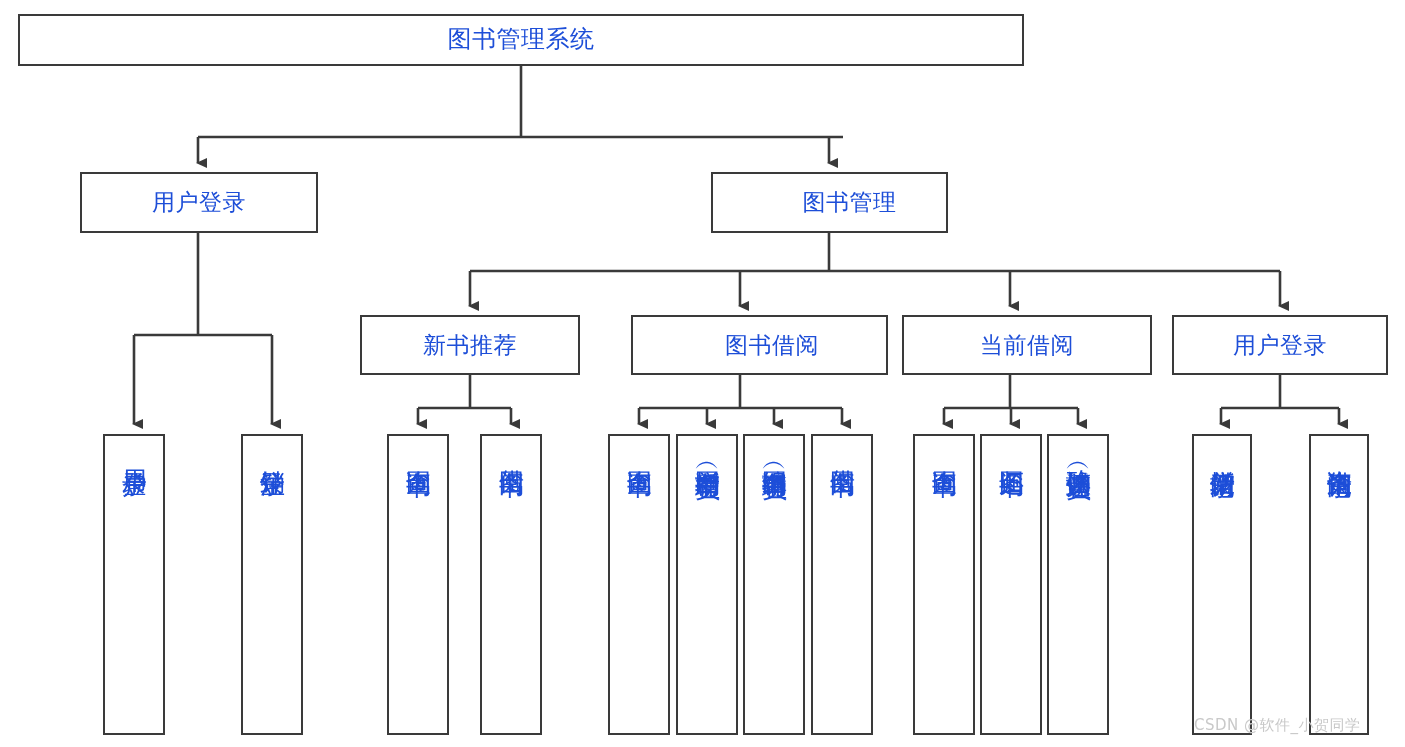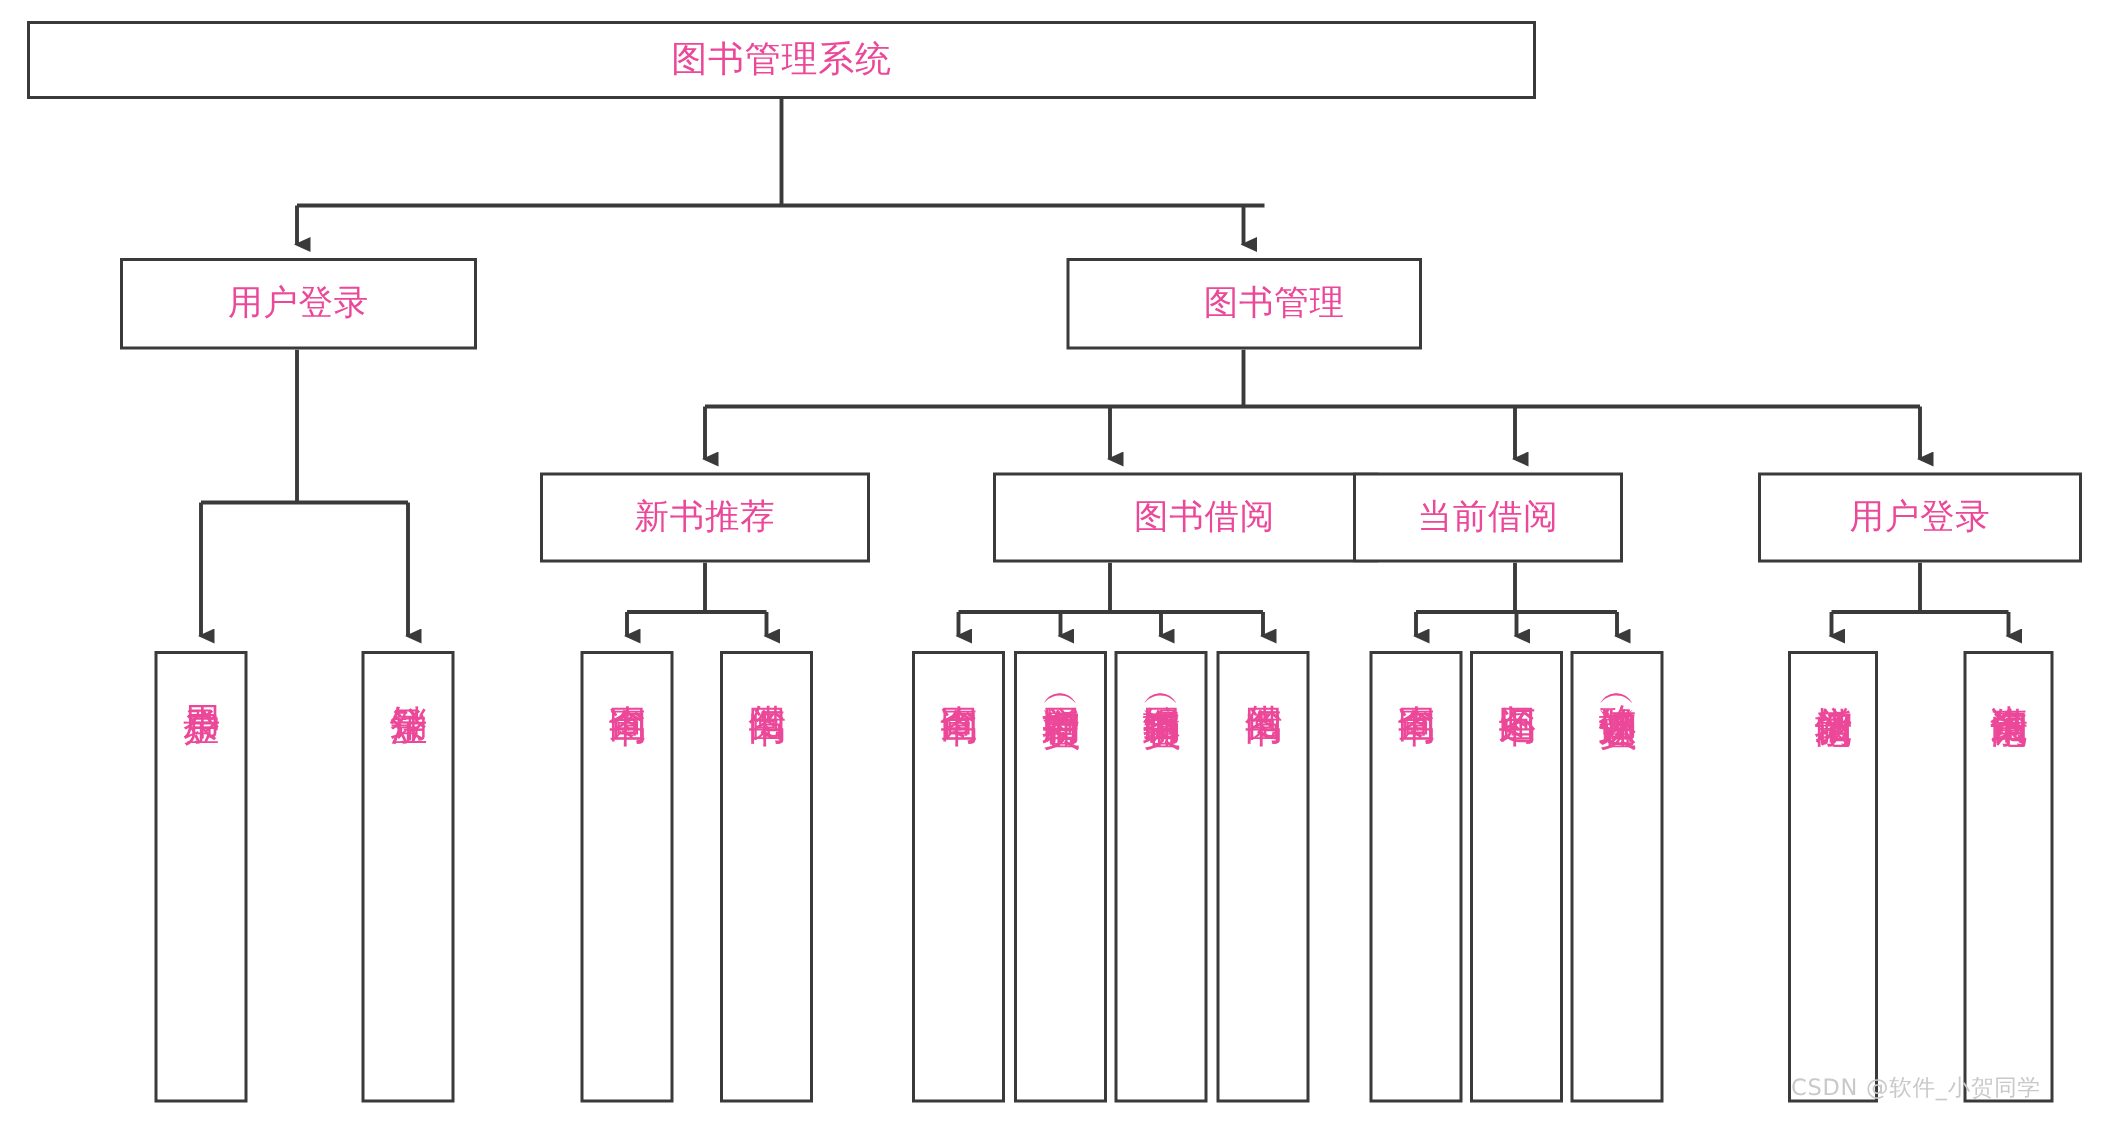--- a/index.html
+++ b/index.html
@@ -7,21 +7,21 @@
   #canvas{position:relative;width:1405px;height:747px;background:#fff;overflow:hidden;}
   svg#wires{position:absolute;left:0;top:0;width:1405px;height:747px;pointer-events:none;}
   .node{
     position:absolute;
     box-sizing:border-box;
     border:2px solid #3a3a3a;
     background:#ffffff;
     display:flex;
     align-items:center;
     justify-content:center;
-    color:#ec4899;
+    color:#1d4ed8;
     z-index:2;
   }
   .node .lbl{
     display:block;
     text-align:center;
     line-height:1.05;
     letter-spacing:0.5px;
     white-space:nowrap;
   }
   .node.horiz .lbl{font-size:23px;}
@@ -109,24 +109,24 @@
   <div class="node horiz" style="left:80px;top:172px;width:238px;height:61px;">
     <span class="lbl">用户登录</span>
   </div>
   <div class="node horiz" style="left:711px;top:172px;width:237px;height:61px;padding-left:40px;">
     <span class="lbl">图书管理</span>
   </div>
 
   <div class="node horiz" style="left:360px;top:315px;width:220px;height:60px;">
     <span class="lbl">新书推荐</span>
   </div>
-  <div class="node horiz" style="left:662px;top:315px;width:257px;height:60px;padding-left:25px;">
+  <div class="node horiz" style="left:631px;top:315px;width:257px;height:60px;padding-left:25px;">
     <span class="lbl">图书借阅</span>
   </div>
-  <div class="node horiz" style="left:902px;top:315px;width:180px;height:60px;">
+  <div class="node horiz" style="left:902px;top:315px;width:250px;height:60px;">
     <span class="lbl">当前借阅</span>
   </div>
   <div class="node horiz" style="left:1172px;top:315px;width:216px;height:60px;">
     <span class="lbl">用户登录</span>
   </div>
 
   <div class="node vert" style="left:103px;top:434px;width:62px;height:301px;">
     <span class="lbl">用户登录</span>
   </div>
   <div class="node vert" style="left:241px;top:434px;width:62px;height:301px;">

